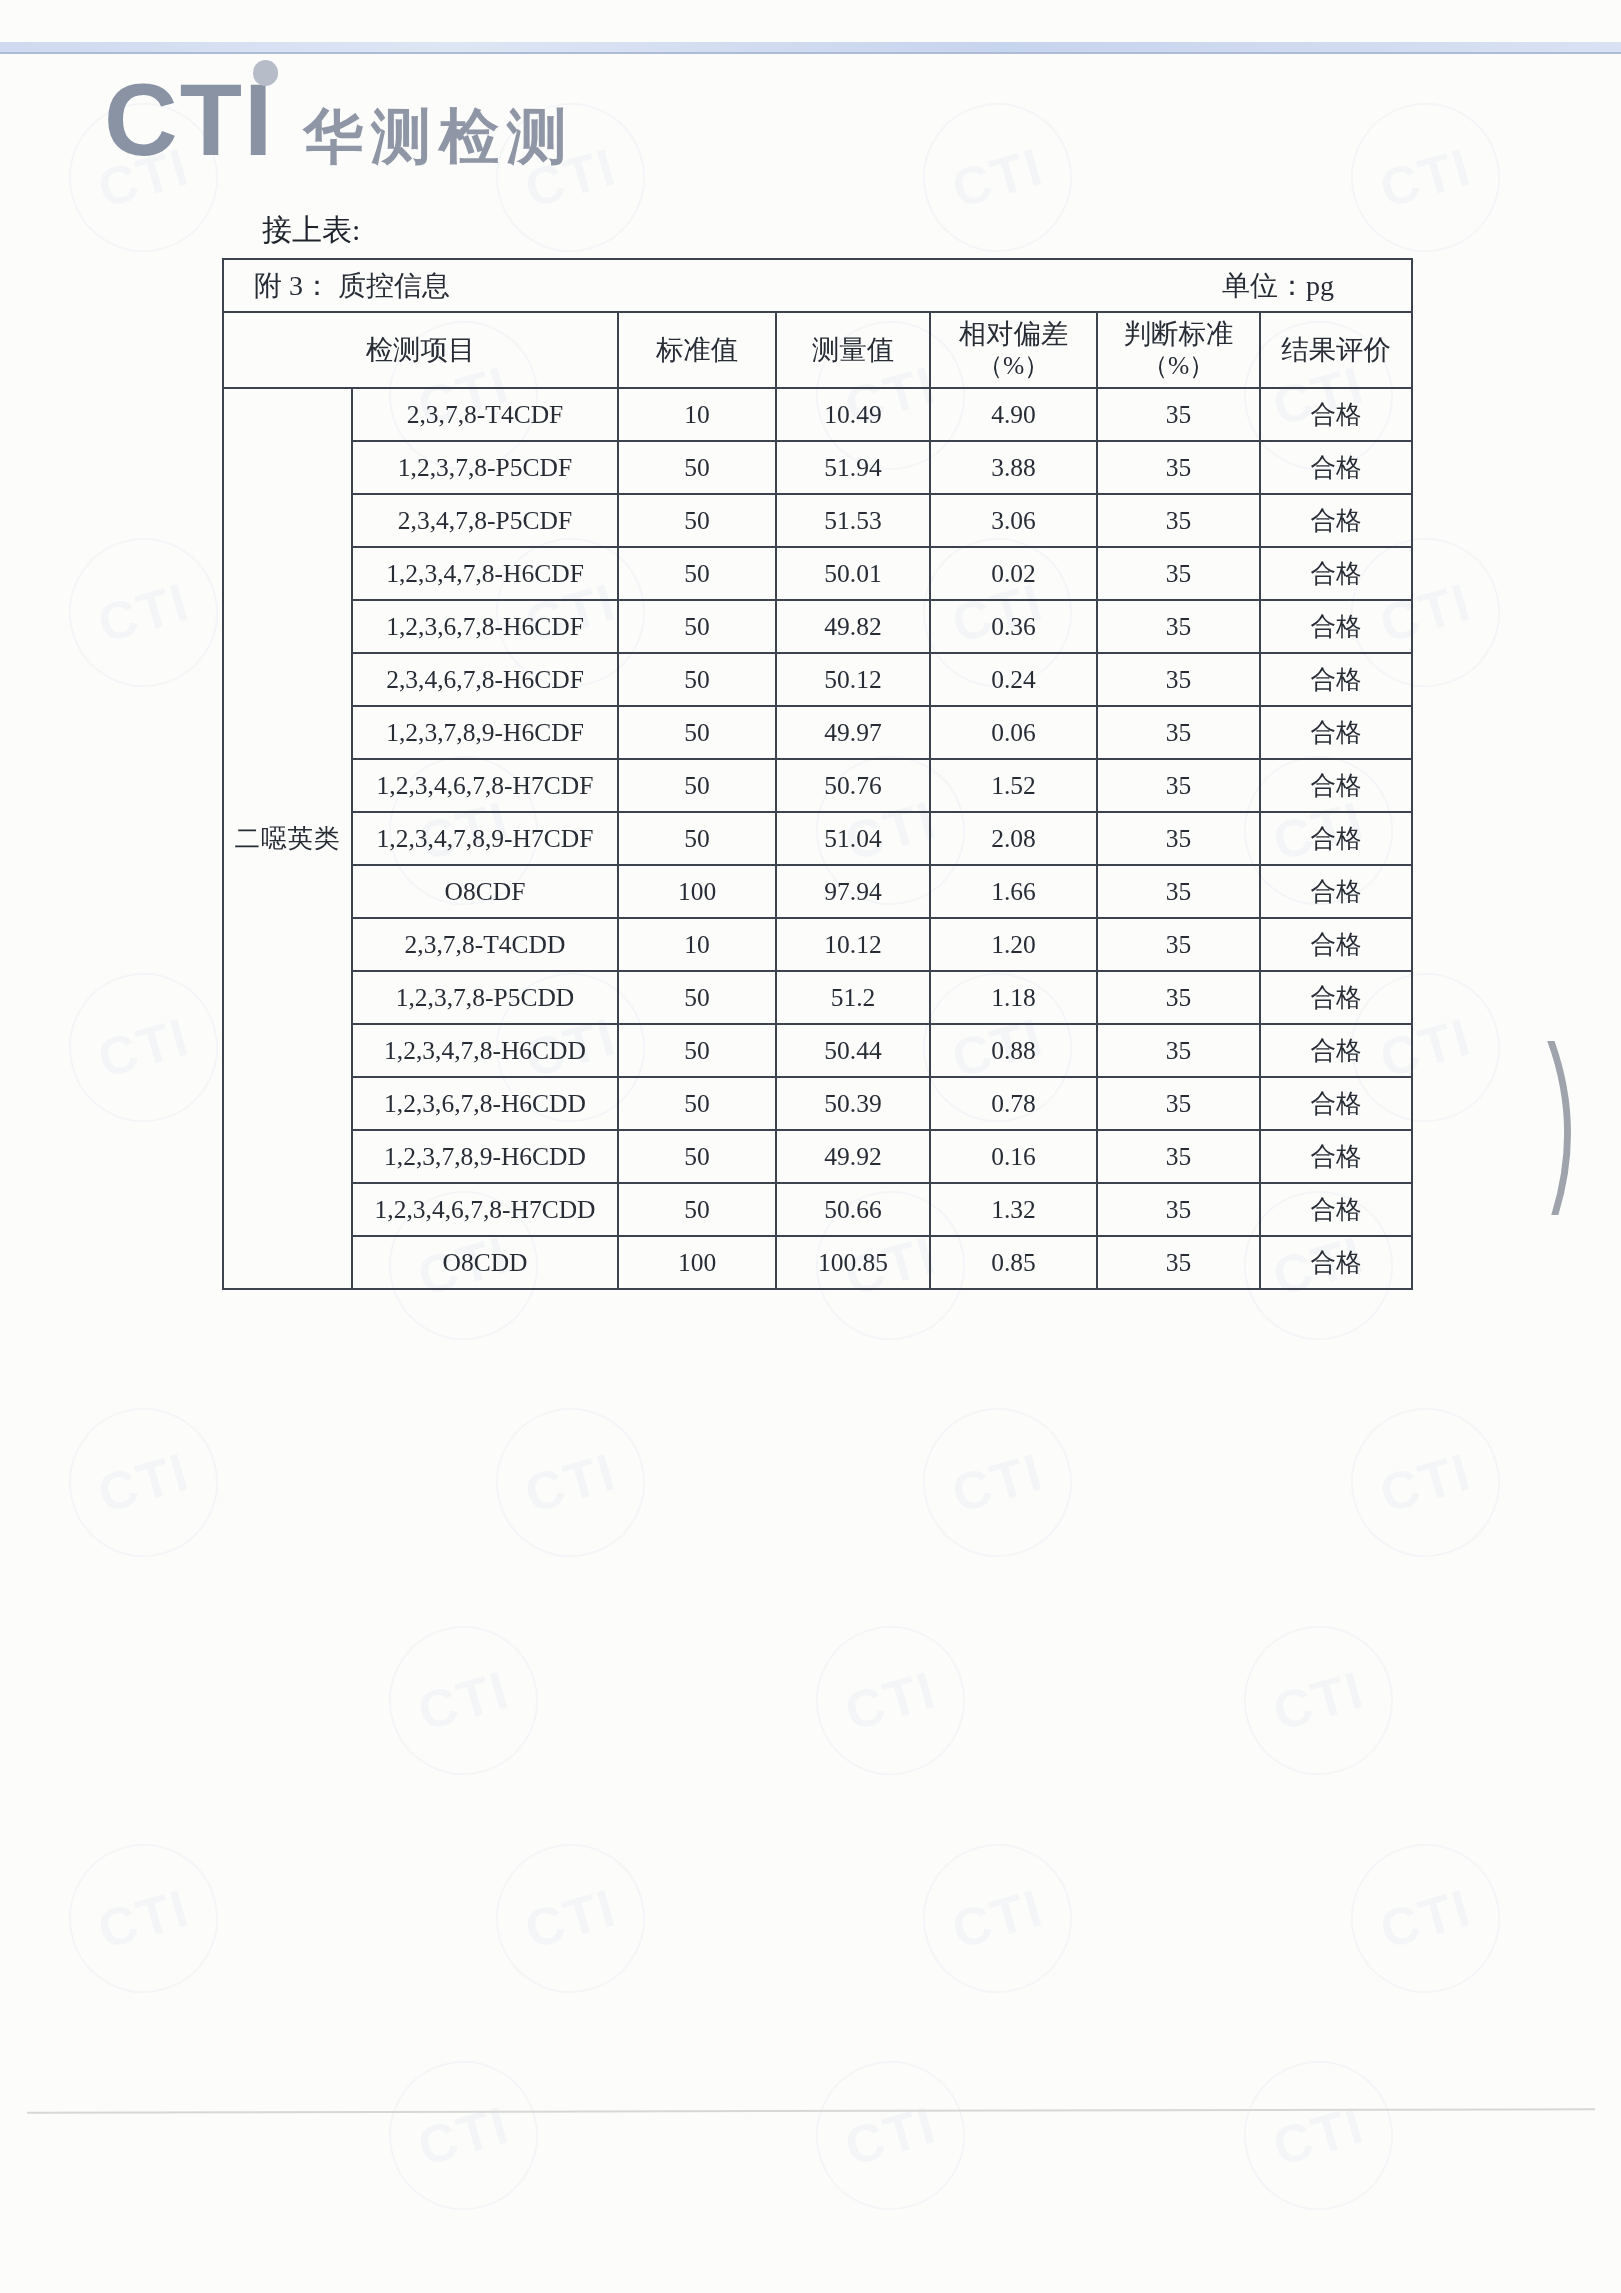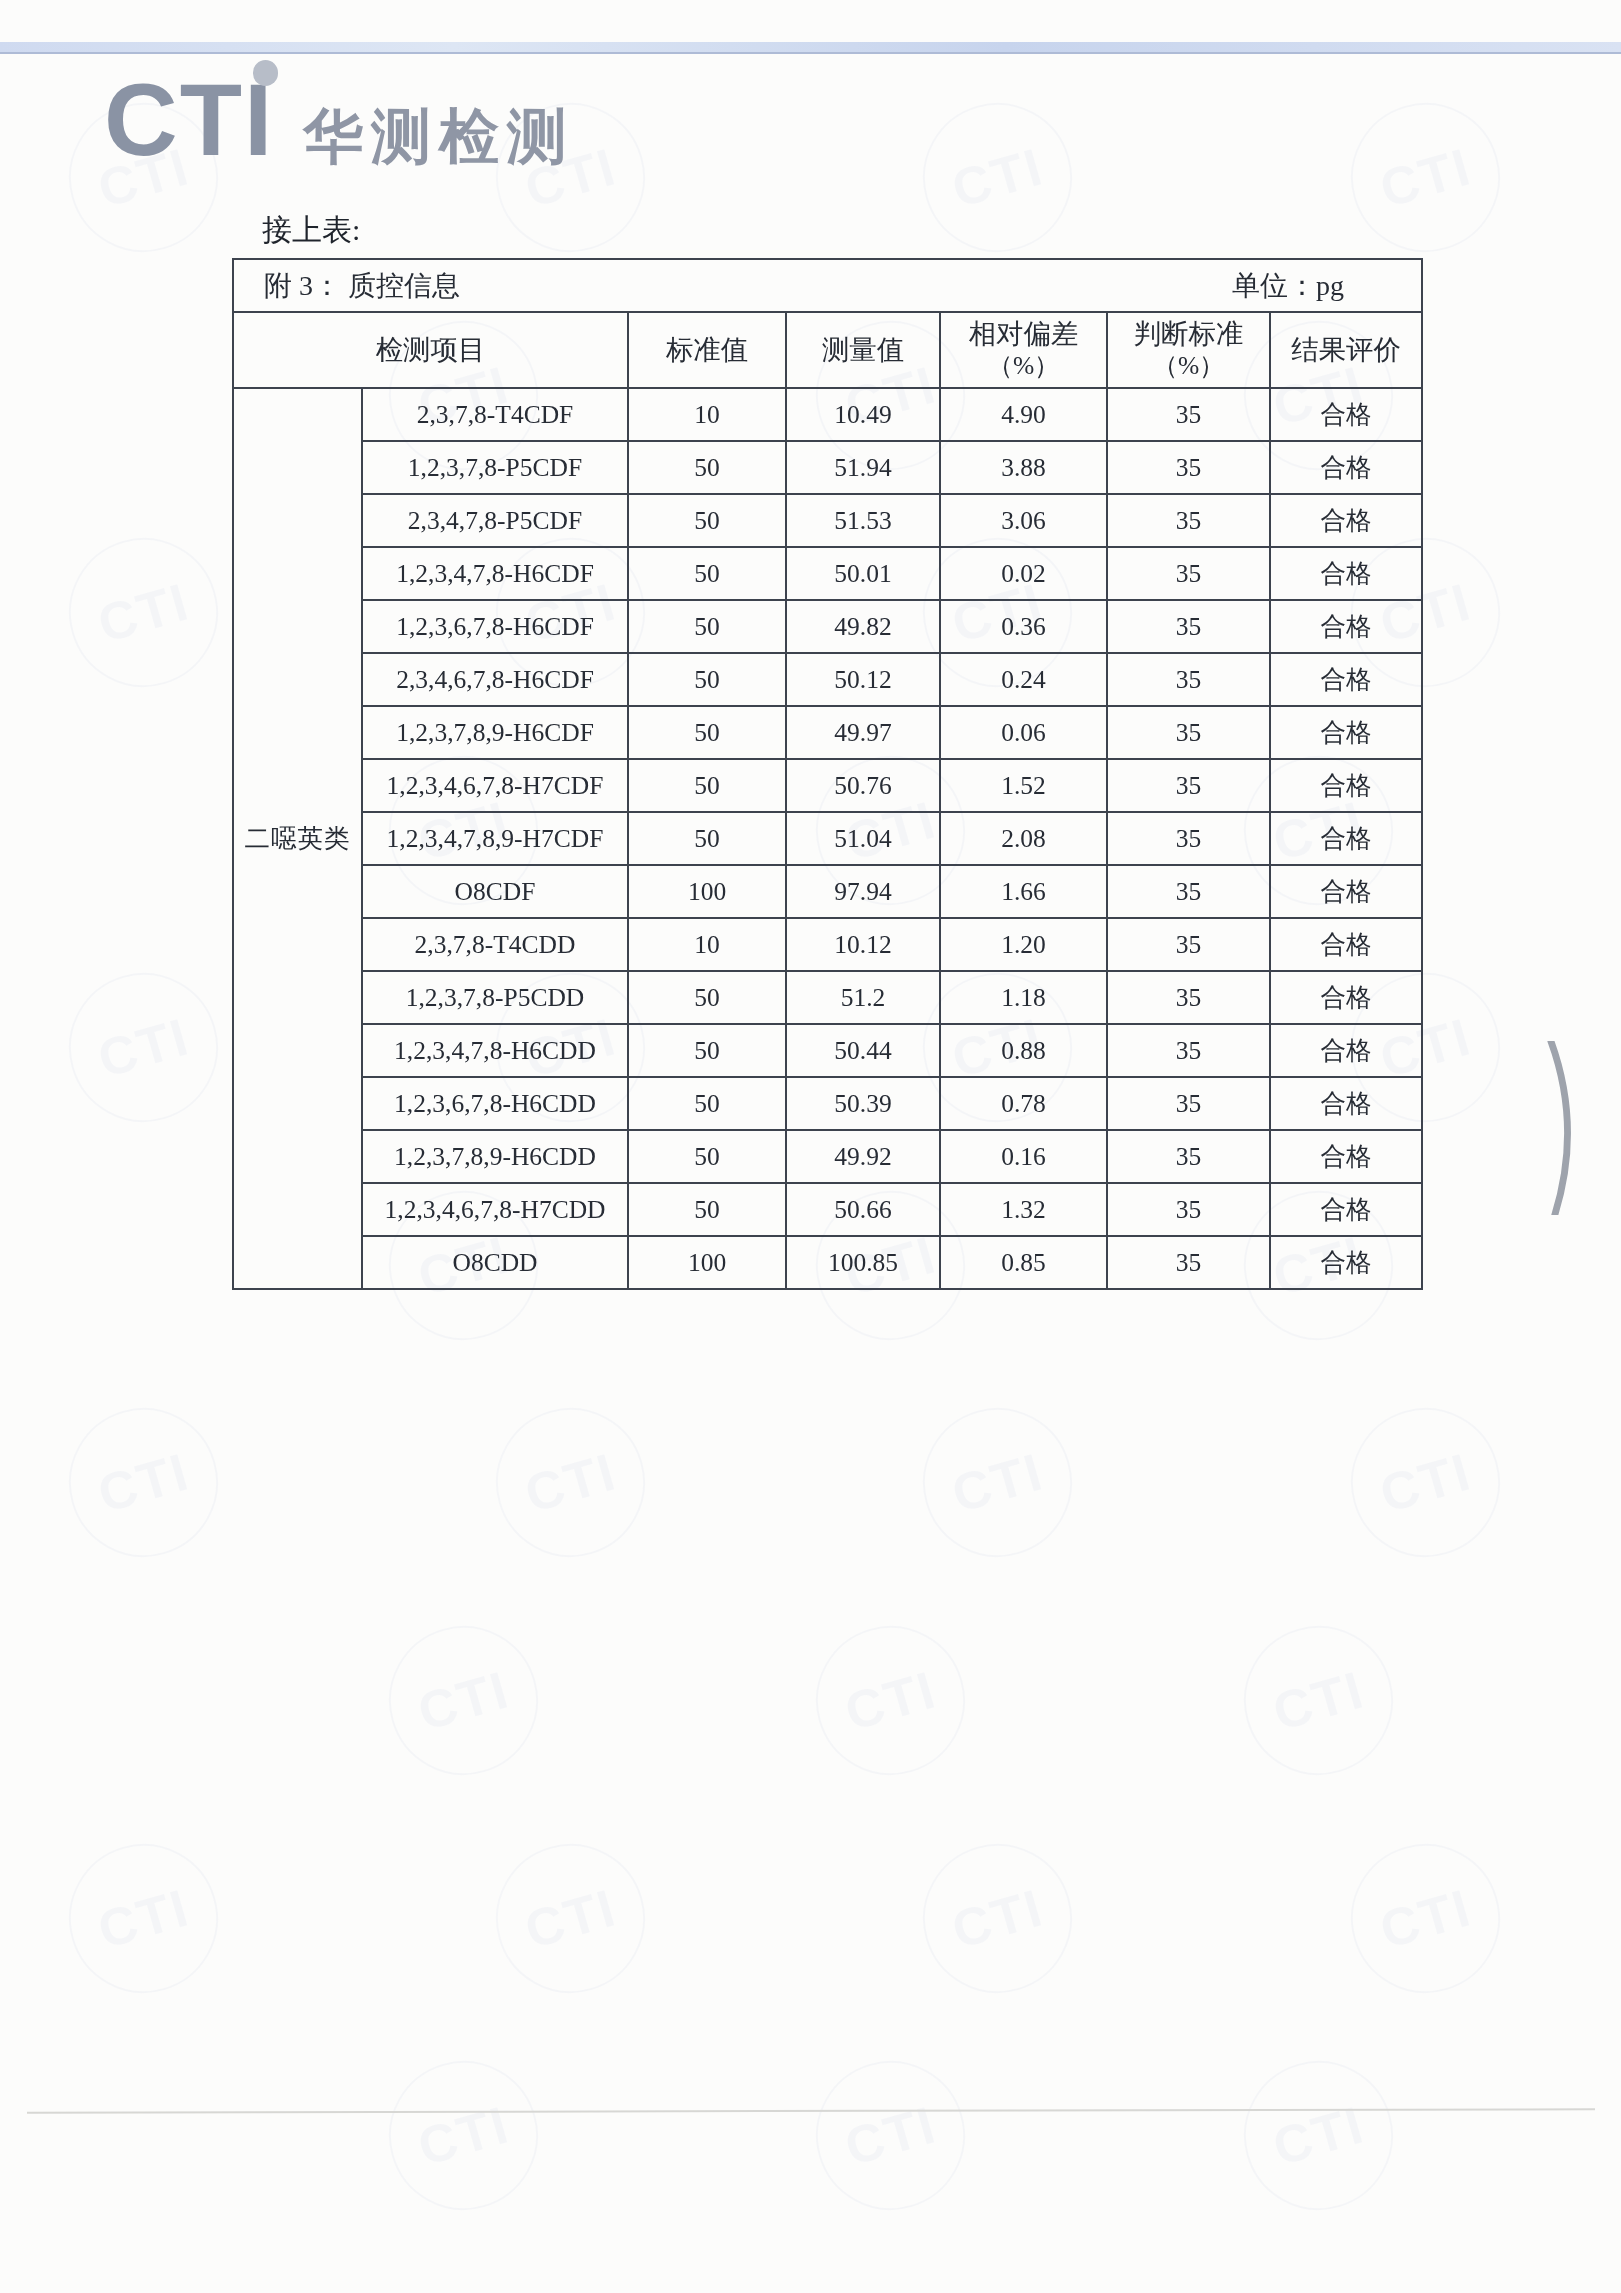--- a/index.html
+++ b/index.html
@@ -44,21 +44,21 @@
     color:#8f96a5; letter-spacing:7.8px;
     font-family:"Liberation Serif","DejaVu Serif",serif;
   }
 
   .continuation {
     position:absolute; left:262px; top:210px;
     font-size:30px; font-weight:normal; color:#1f242c;
   }
 
   
-  .qc-table-wrap { position:absolute; left:202px; top:258px; width:1188px;padding-left:30px; }
+  .qc-table-wrap { position:absolute; left:192px; top:258px; width:1188px;padding-left:30px; }
   table.qc {
     width:1188px; border-collapse:collapse; table-layout:fixed;
     border:2.9px solid #333945;
   }
   table.qc td, table.qc th {
     border:2px solid #3d434e; text-align:center; vertical-align:middle;
     font-weight:normal; color:#272c35; overflow:hidden;
   }
   tr.title-row td { height:49px; border-bottom:2px solid #3d434e; }
   .title-flex {

